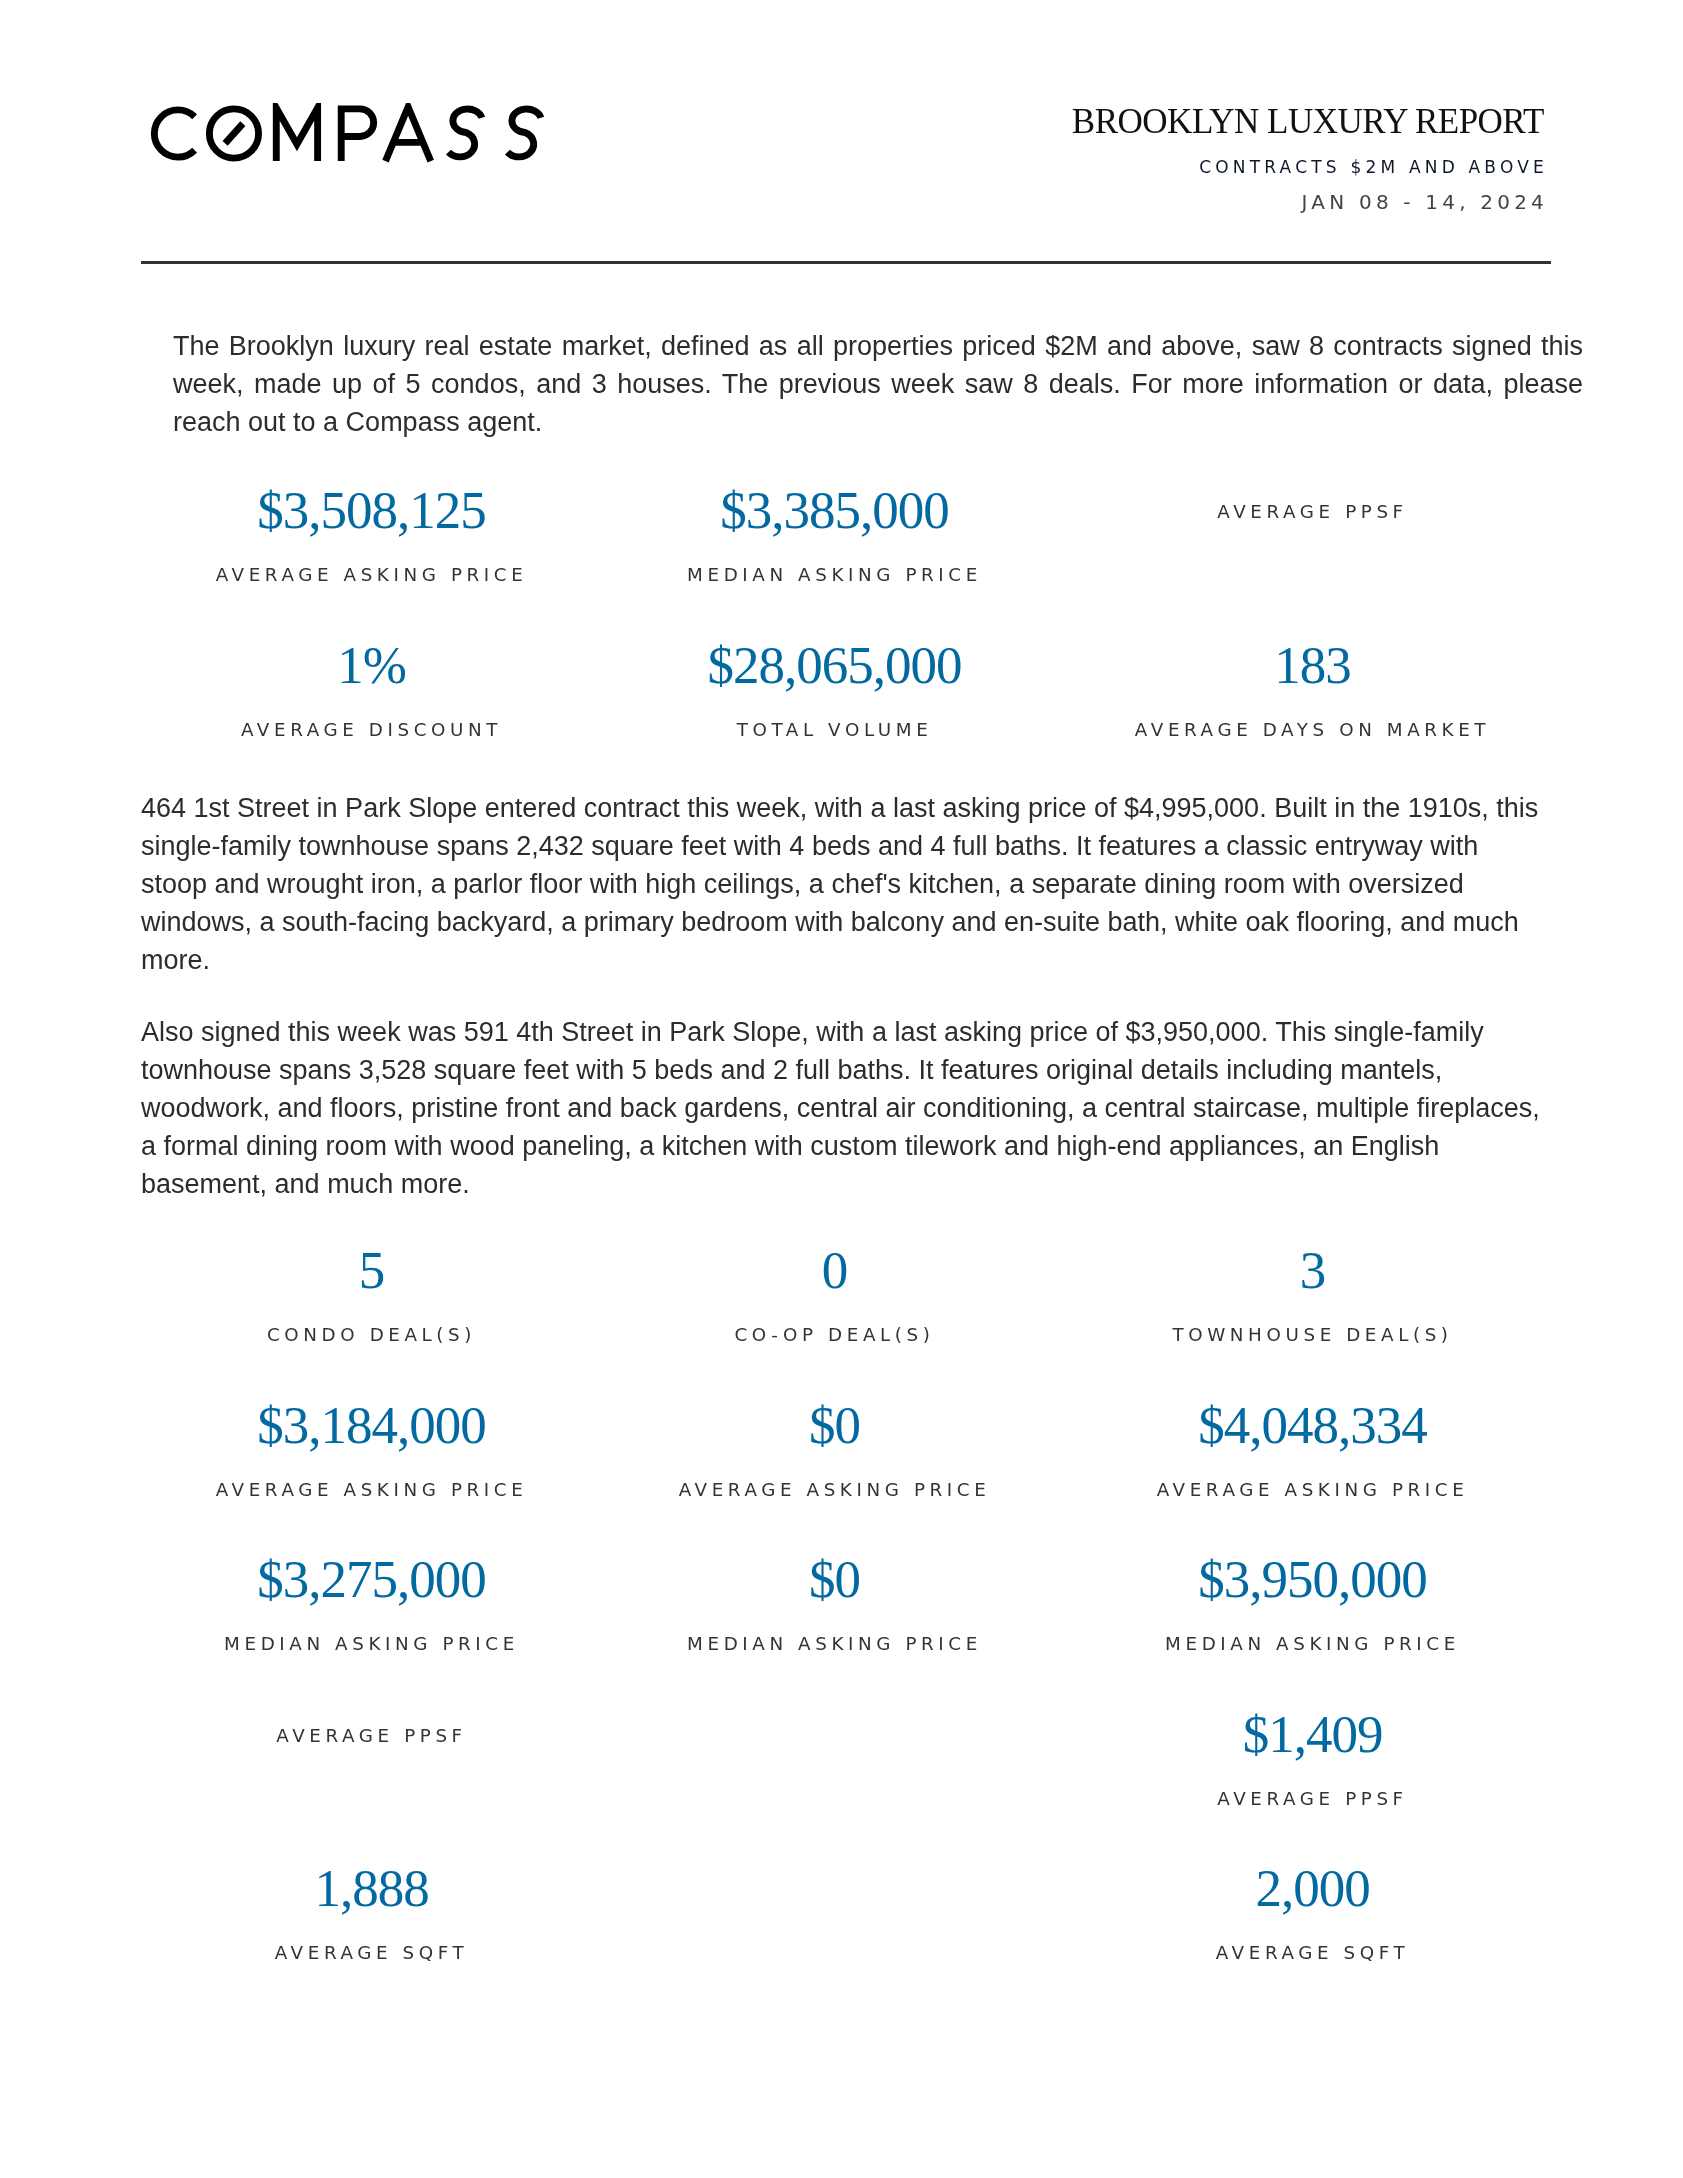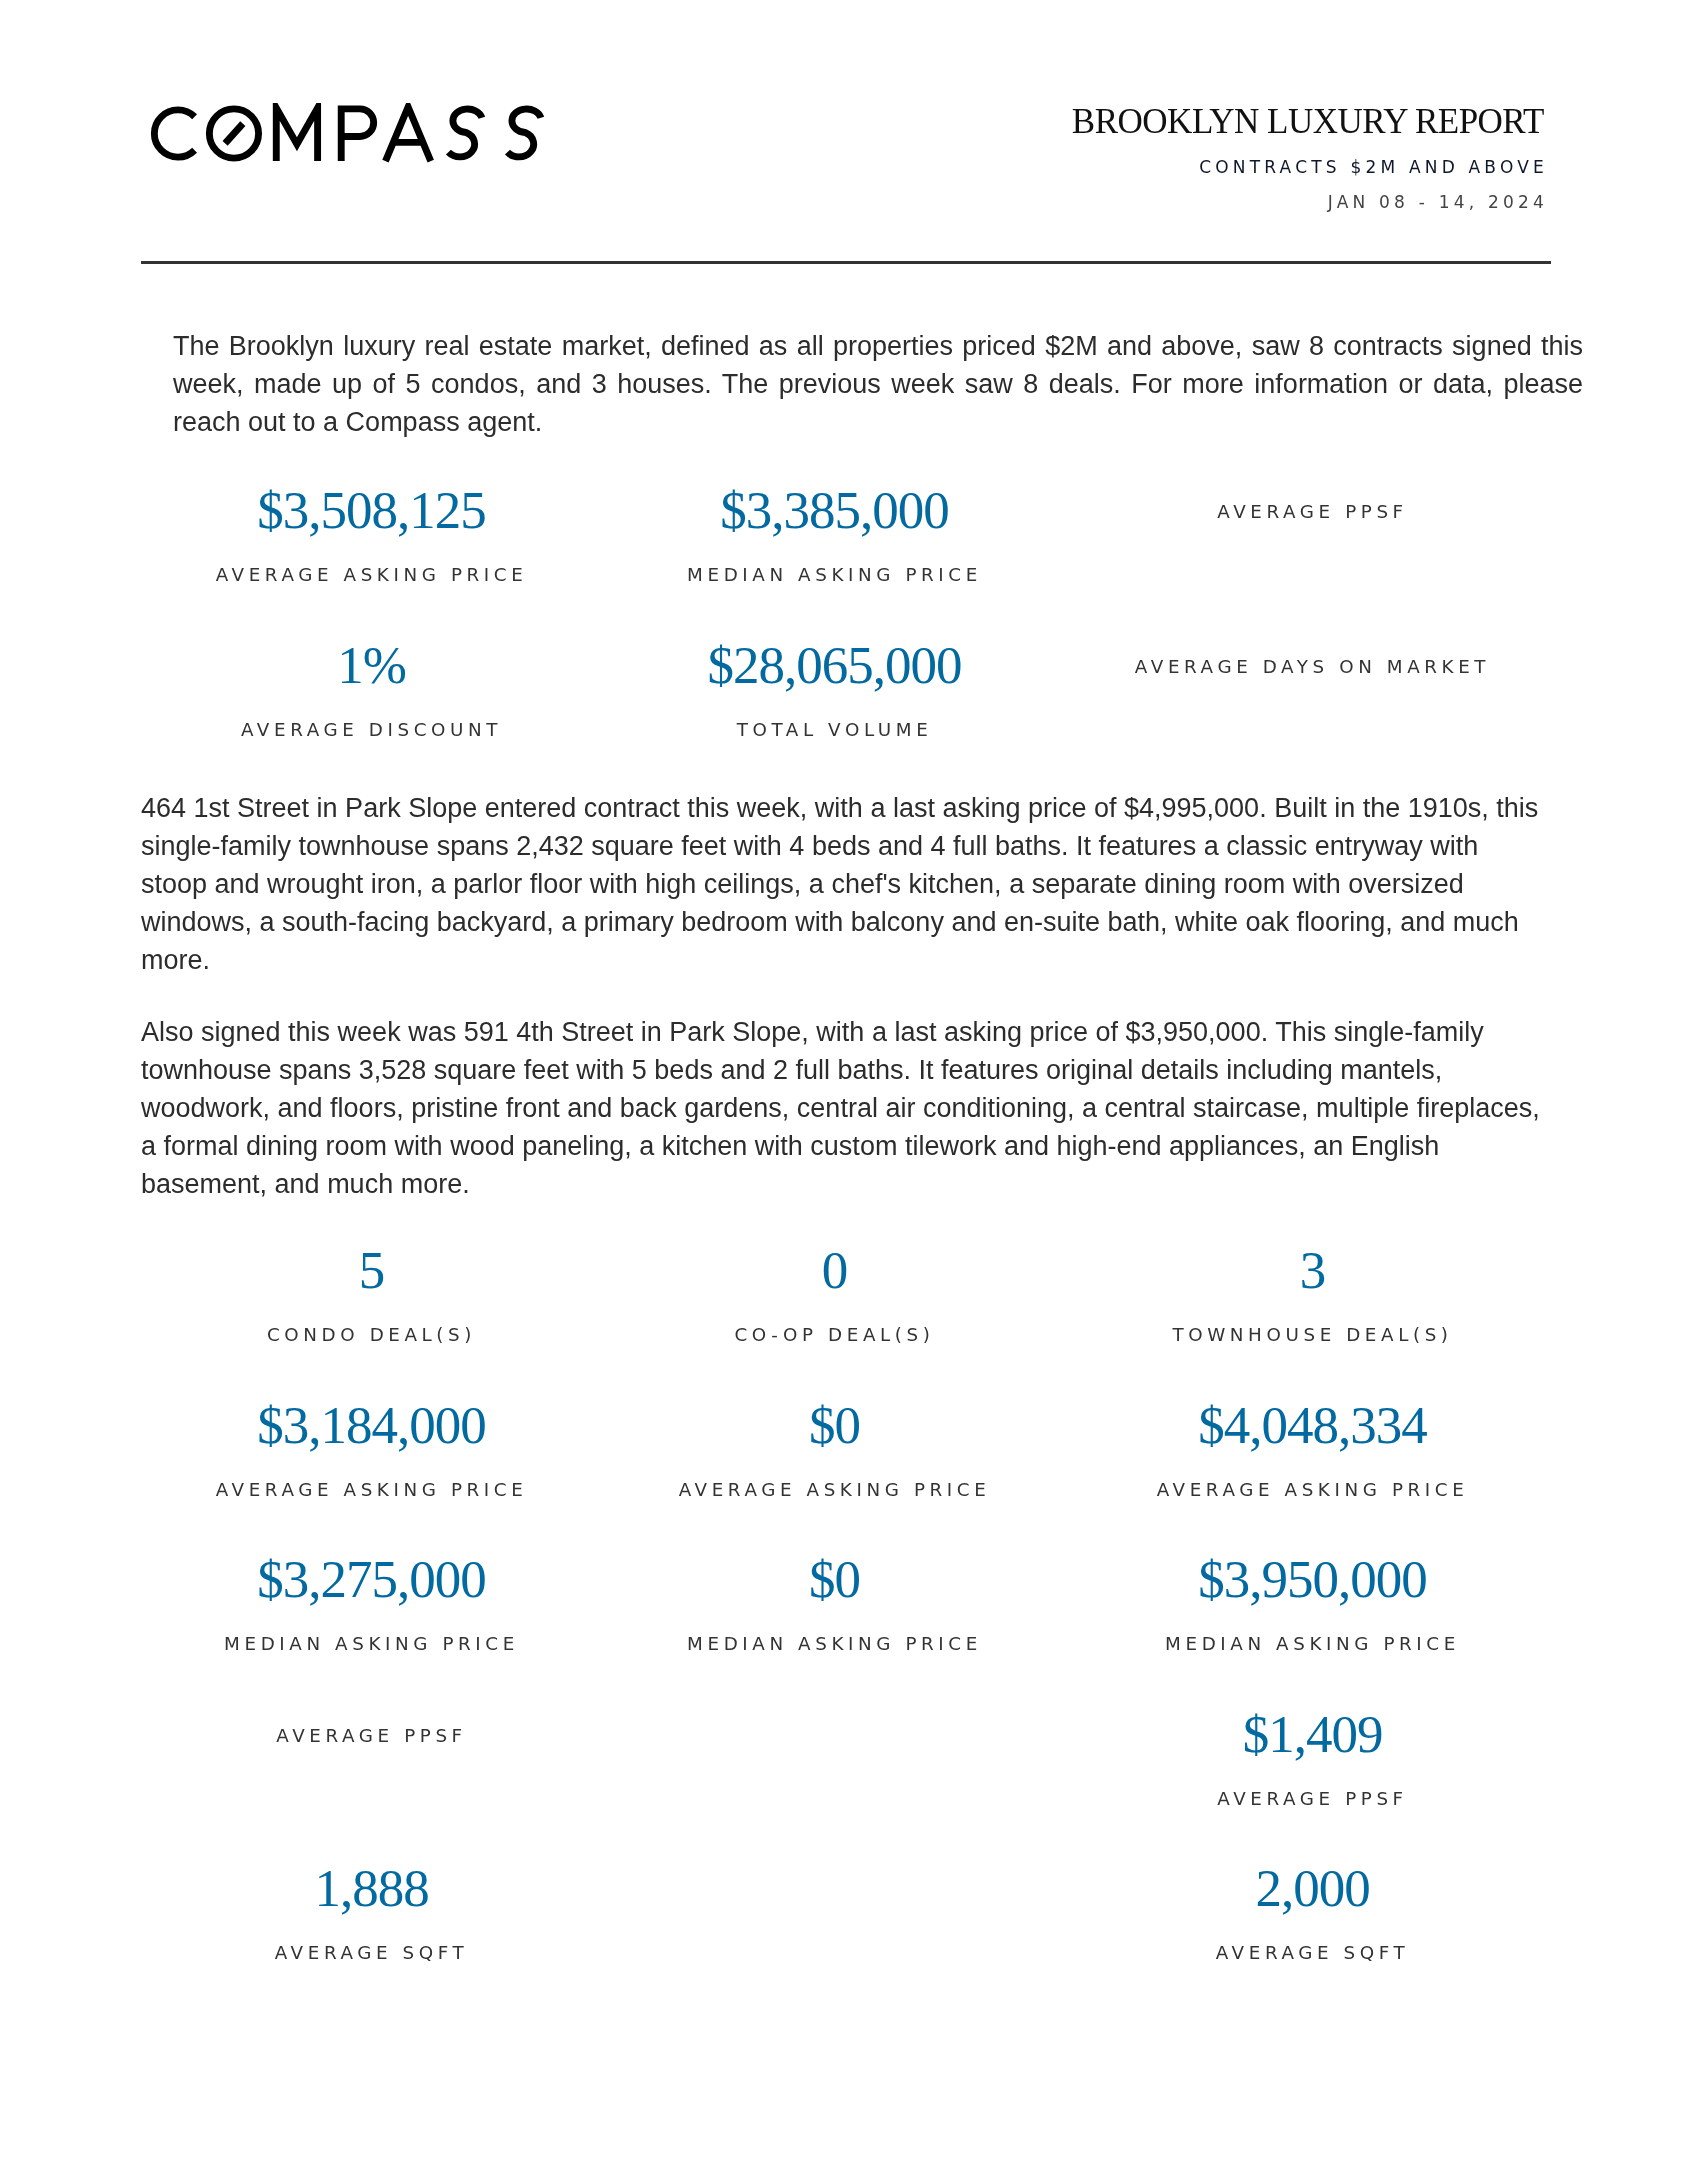--- a/index.html
+++ b/index.html
@@ -41,21 +41,21 @@
       font-family: "DejaVu Sans", "Liberation Sans", sans-serif;
       font-size: 17px;
       letter-spacing: 4.2px;
       color: #0f172a;
       margin-top: 10px;
       line-height: 24px;
       margin-right: -4px;
     }
     .report-date {
       font-family: "DejaVu Sans", "Liberation Sans", sans-serif;
-      font-size: 17px;
+      font-size: 20px;
       letter-spacing: 4.2px;
       color: #444;
       margin-top: 11px;
       line-height: 24px;
       margin-right: -4px;
     }
     .divider {
       position: absolute;
       left: 141px;
       top: 261px;
@@ -157,20 +157,21 @@
 
 <div class="stat col-1" style="top:634px;">
   <span class="stat-value">1%</span>
   <span class="stat-label">AVERAGE DISCOUNT</span>
 </div>
 <div class="stat col-2" style="top:634px;">
   <span class="stat-value">$28,065,000</span>
   <span class="stat-label">TOTAL VOLUME</span>
 </div>
 <div class="stat col-3" style="top:634px;">
+  <span class="stat-value">183</span>
   <span class="stat-label">AVERAGE DAYS ON MARKET</span>
 </div>
 
 <p class="para" id="feature1">464 1st Street in Park Slope entered contract this week, with a last asking price of $4,995,000. Built in the 1910s, this single-family townhouse spans 2,432 square feet with 4 beds and 4 full baths. It features a classic entryway with stoop and wrought iron, a parlor floor with high ceilings, a chef's kitchen, a separate dining room with oversized windows, a south-facing backyard, a primary bedroom with balcony and en-suite bath, white oak flooring, and much more.</p>
 <p class="para" id="feature2">Also signed this week was 591 4th Street in Park Slope, with a last asking price of $3,950,000. This single-family townhouse spans 3,528 square feet with 5 beds and 2 full baths. It features original details including mantels, woodwork, and floors, pristine front and back gardens, central air conditioning, a central staircase, multiple fireplaces, a formal dining room with wood paneling, a kitchen with custom tilework and high-end appliances, an English basement, and much more.</p>
 
 <div class="stat col-1" style="top:1239px;">
   <span class="stat-value">5</span>
   <span class="stat-label">CONDO DEAL(S)</span>
 </div>

